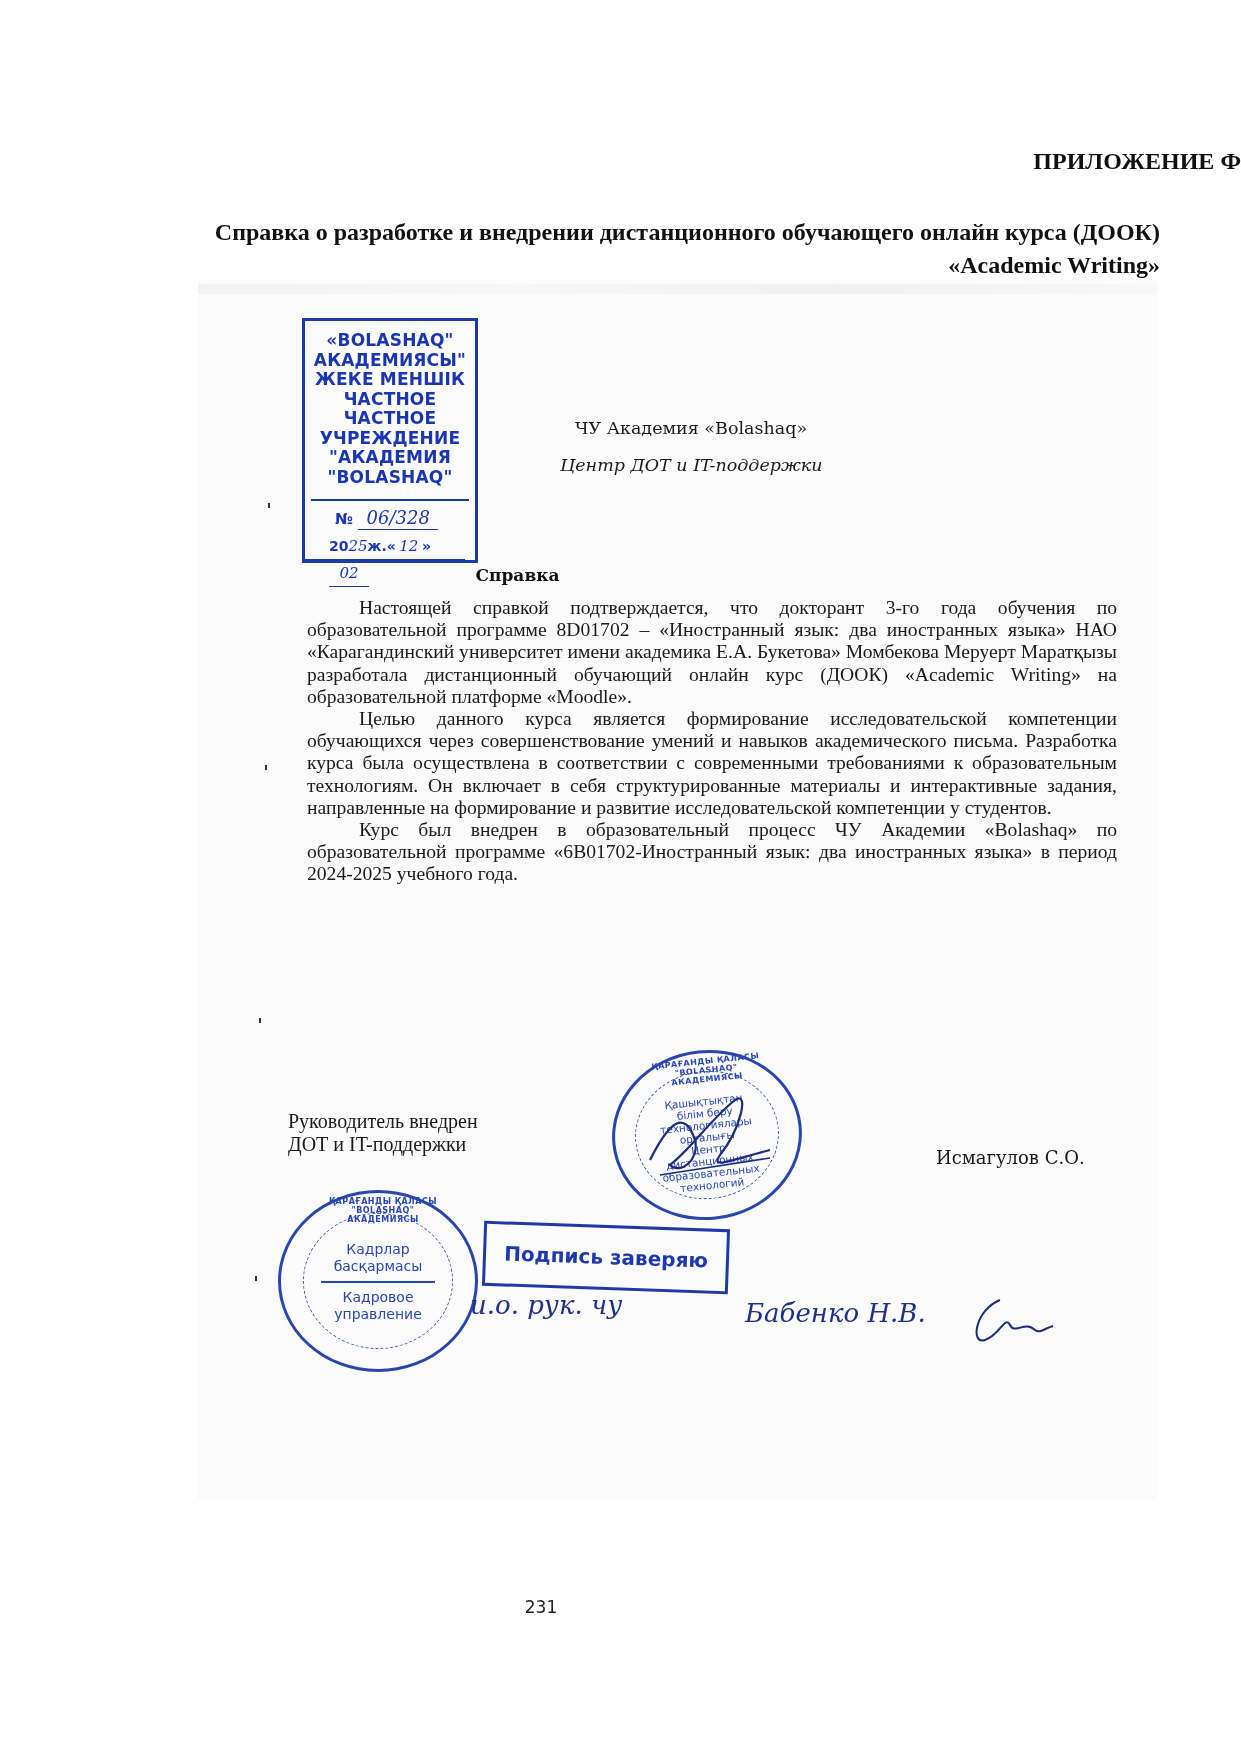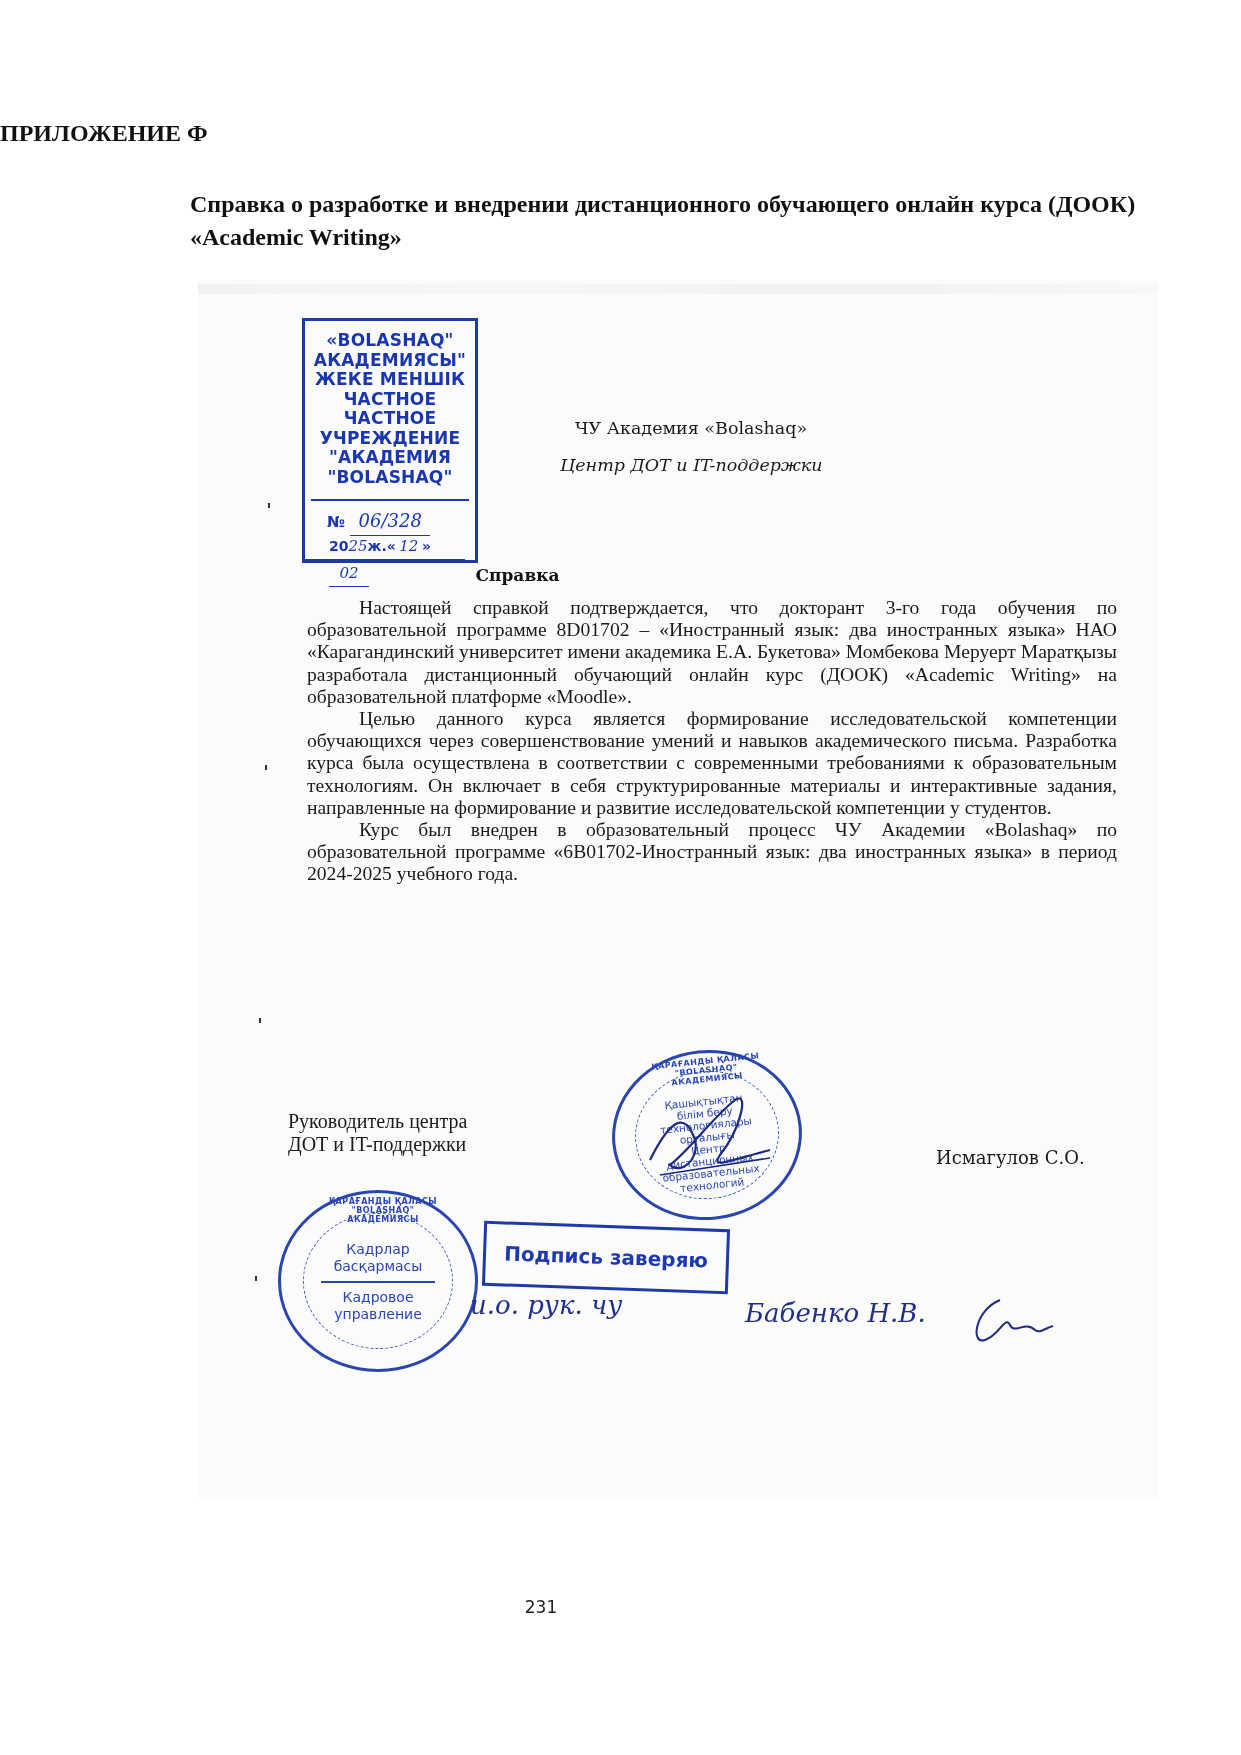--- a/index.html
+++ b/index.html
@@ -1,27 +1,27 @@
 <!DOCTYPE html>
 <html><head>
   <meta charset="utf-8">
   <style>
     html, body { margin: 0; padding: 0; background: #ffffff; }
     body { width: 1241px; height: 1755px; position: relative; overflow: hidden; font-family: "Liberation Serif", serif; color: #111; }
-    .heading { position: absolute; left: 0; width: 1241px; text-align: left; font-weight: bold; font-family: "Liberation Serif", serif; }
+    .heading { position: absolute; left: 0; width: 1241px; text-align: right; font-weight: bold; font-family: "Liberation Serif", serif; margin-top: 28px; }
     #appendix-title { top: 120px; font-size: 24px; }
     #doc-title { top: 188px; font-size: 24px; line-height: 33px; left: 190px; width: 970px; }
 
     .scan { position: absolute; left: 198px; top: 280px; width: 960px; height: 1220px; background: #fbfbfb; }
     .scan-noise { position: absolute; left: 198px; top: 284px; width: 960px; height: 10px; background: linear-gradient(90deg, #f0f0f0, #f6f6f6, #eeeeee, #f7f7f7); opacity: 0.8; }
 
     .rect-stamp { position: absolute; left: 302px; top: 318px; width: 176px; height: 245px; border: 3px solid #1c3aa8; color: #1a36b0; font-family: "DejaVu Sans", sans-serif; font-weight: bold; text-align: center; box-sizing: border-box; }
     .rect-stamp .lines { padding-top: 10px; font-size: 17px; line-height: 19.5px; letter-spacing: 0.2px; }
     .rect-stamp .rule { height: 2px; background: #1c3aa8; margin: 12px 6px 6px; }
-    .rect-stamp .numrow { font-size: 15px; text-align: left; padding-left: 22px; height: 26px; line-height: 28px; }
+    .rect-stamp .numrow { font-size: 15px; text-align: left; padding-left: 22px; height: 26px; line-height: 22px; margin-left: 8px; }
     .rect-stamp .hand { font-family: "DejaVu Serif", serif; font-style: italic; font-weight: normal; font-size: 18px; border-bottom: 1.5px solid #1c3aa8; display: inline-block; min-width: 80px; text-align: center; }
     .rect-stamp .daterow { font-size: 14px; text-align: left; padding-left: 24px; height: 26px; line-height: 26px; border-bottom: 1.5px solid #1c3aa8; margin-right: 10px; }
 
     .org { position: absolute; font-family: "DejaVu Serif", serif; font-size: 17.5px; color: #1b1b1b; }
     #org-line1 { left: 575px; top: 418px; }
     #org-line2 { left: 560px; top: 455px; font-style: italic; }
 
     #cert-title { position: absolute; left: 0; width: 1035px; top: 565px; text-align: center; font-family: "DejaVu Serif", serif; font-weight: bold; font-size: 17px; }
 
     .body-text { position: absolute; left: 295px; width: 810px; font-family: "Liberation Serif", serif; font-size: 19.6px; line-height: 22.2px; text-align: justify; color: #1a1a1a; margin-left: 12px; }
@@ -96,21 +96,21 @@
   <p>Целью данного курса является формирование исследовательской компетенции обучающихся через совершенствование умений и навыков академического письма. Разработка курса была осуществлена в соответствии с современными требованиями к образовательным технологиям. Он включает в себя структурированные материалы и интерактивные задания, направленные на формирование и развитие исследовательской компетенции у студентов.</p>
   <p>Курс был внедрен в образовательный процесс ЧУ Академии «Bolashaq» по образовательной программе «6В01702-Иностранный язык: два иностранных языка» в период 2024-2025 учебного года.</p>
 </div>
 
 <div class="tick" style="left:268px;top:503px"></div>
 <div class="tick" style="left:265px;top:765px"></div>
 <div class="tick" style="left:259px;top:1018px"></div>
 <div class="tick" style="left:255px;top:1276px"></div>
 
 <div id="sig-position" class="sig-label">
-  <div>Руководитель центра</div>
+  <div>Руководитель внедрен</div>
   <div>ДОТ и IT-поддержки</div>
 </div>
 <div id="sig-name" class="sig-label">Исмагулов С.О.</div>
 
 <div id="stamp-center" class="round-stamp">
   <div class="inner"></div>
   <div class="ring-text" style="left:38px;top:4px;width:120px;font-size:8px">ҚАРАҒАНДЫ ҚАЛАСЫ "BOLASHAQ" АКАДЕМИЯСЫ</div>
   <div class="txt">
     <div>Қашықтықтан</div>
     <div>білім беру</div>

